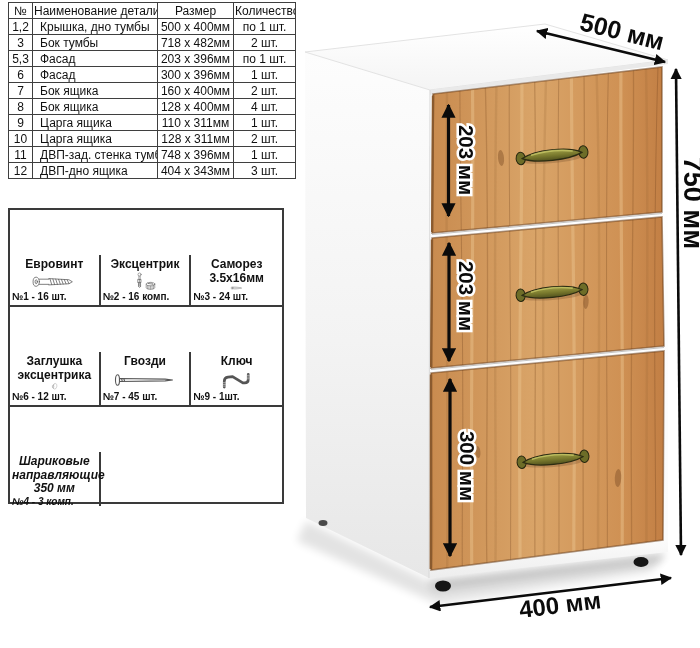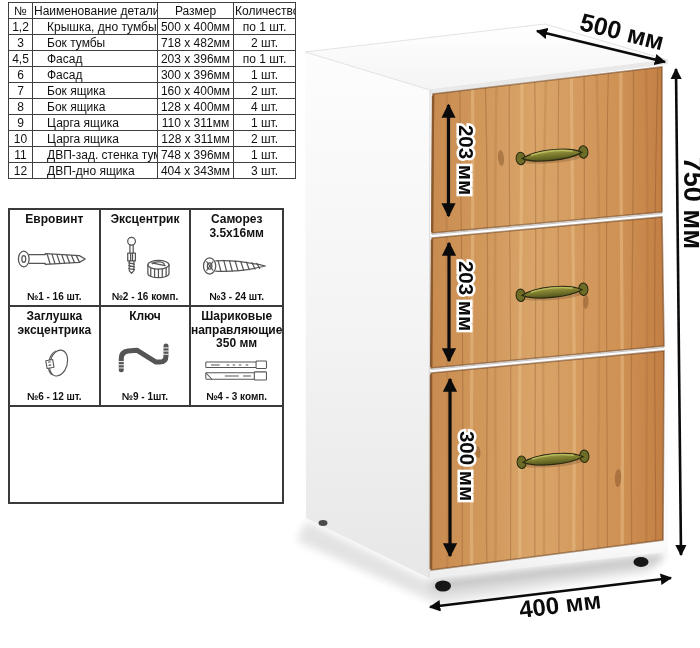--- a/index.html
+++ b/index.html
@@ -3,28 +3,28 @@
 <meta charset="utf-8">
 <style>
   html,body{margin:0;padding:0;background:#fff;}
   #stage{position:relative;width:700px;height:648px;background:#fff;overflow:hidden;
          font-family:"Liberation Sans",sans-serif;color:#111;}
   
   #parts-table{position:absolute;left:8px;top:2px;width:287px;border-collapse:collapse;
                table-layout:fixed;font-size:12px;line-height:14px;background:#fff;}
   #parts-table th,#parts-table td{border:1px solid #3f3f3f;height:15px;padding:0 1px;
                text-align:center;font-weight:400;overflow:hidden;white-space:nowrap;}
-  #parts-table td.name{text-align:left;padding-left:14px;}
+  #parts-table td.name{text-align:left;padding-left:7px;}
   
   .hw-grid{position:absolute;left:8px;top:208px;width:276px;height:296px;display:grid;
            grid-template-columns:1fr 1fr 1fr;grid-template-rows:97px 100px 99px;
            border:2px solid #3a3a3a;background:#fff;box-sizing:border-box;}
   .hw-cell{border-right:2px solid #3a3a3a;border-bottom:2px solid #3a3a3a;
-           display:flex;flex-direction:column;align-items:center;
-           padding:3px 2px 2px 2px;box-sizing:border-box;min-width:0;}
+           display:flex;flex-direction:column;
+           padding:3px 2px 2px 2px;box-sizing:border-box;min-width:0;margin-top:45px;}
   .hw-cell:nth-child(3n){border-right:none;}
   .hw-cell:nth-child(n+7){border-bottom:none;font-style:italic;}
   .hw-title{font-weight:700;font-size:12px;line-height:13.5px;text-align:center;}
   .hw-icon{flex:1;display:flex;align-items:center;justify-content:center;min-height:0;}
   .hw-icon svg{max-height:100%;}
   .hw-qty{font-weight:700;font-size:10px;margin-bottom:1px;white-space:nowrap;}
   
   #cabinet-svg{position:absolute;left:290px;top:0;}
   .dim{stroke:#0b0b0b;fill:none;marker-start:url(#ah);marker-end:url(#ah);}
   .dimlabel{font-family:"Liberation Sans",sans-serif;font-weight:700;font-size:20.5px;
@@ -58,21 +58,21 @@
           <td>500 x 400мм</td>
           <td>по 1 шт.</td>
         </tr>
     <tr>
           <td>3</td>
           <td class="name">Бок тумбы</td>
           <td>718 x 482мм</td>
           <td>2 шт.</td>
         </tr>
     <tr>
-          <td>4,5</td>
+          <td>5,3</td>
           <td class="name">Фасад</td>
           <td>203 x 396мм</td>
           <td>по 1 шт.</td>
         </tr>
     <tr>
           <td>6</td>
           <td class="name">Фасад</td>
           <td>300 x 396мм</td>
           <td>1 шт.</td>
         </tr>
@@ -175,20 +175,33 @@
           <ellipse cx="45" cy="22" rx="9.5" ry="14.5" transform="rotate(16 45 22)"></ellipse>
           <path d="M42,8.6 A9.5,14.5 16 0 0 38.5,35" fill="none"></path>
           <path d="M31,19.5 L38.5,18 L40,26.5 L32.5,28 Z"></path>
           <path d="M33.5,21 L36.5,20.5 M34,24.5 L37,24" fill="none"></path>
         </g>
           </svg>
       </div>
       <div class="hw-qty">№6 - 12 шт.</div>
     </div>
 
+    <div class="hw-cell">
+      <div class="hw-title">Гвозди</div>
+      <div class="hw-icon">
+        <svg viewBox="0 0 80 24" width="78" height="22">
+            <g class="lineartf" stroke-width="1.1">
+          <ellipse cx="10" cy="12" rx="2.2" ry="5.8"></ellipse>
+          <path d="M12.2,10.4 L62,11 L70,12 L62,13 L12.2,13.6 Z"></path>
+          <path d="M14.5,10.6 L15.2,13.4 M17,10.7 L17.7,13.3" fill="none"></path>
+        </g>
+          </svg>
+      </div>
+      <div class="hw-qty">№7 - 45 шт.</div>
+    </div>
 
     <div class="hw-cell">
       <div class="hw-title">Ключ</div>
       <div class="hw-icon">
         <svg viewBox="0 0 80 46" width="76" height="42">
           <path d="M14,37 L14,25 Q14,17.5 21.5,16.5 L31,15.5 L52,28.5 L56,28.5 Q63,28.5 63,21.5 L63,11" fill="none" stroke="#555" stroke-width="5.5" stroke-linecap="round" stroke-linejoin="round"></path>
           <path d="M11,28 L17,28 M11,31.5 L17,31.5 M11,35 L17,35 M60,13 L66,13 M60,16.5 L66,16.5 M60,20 L66,20" stroke="#fff" stroke-width="1" fill="none"></path>
         </svg>
       </div>
       <div class="hw-qty">№9 - 1шт.</div>

